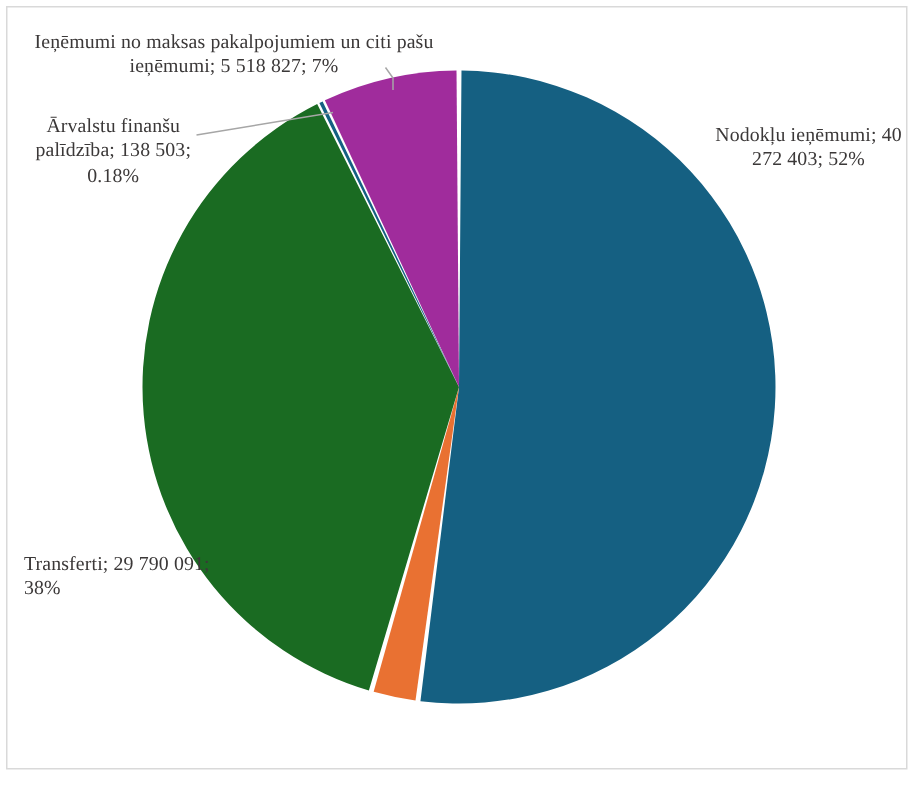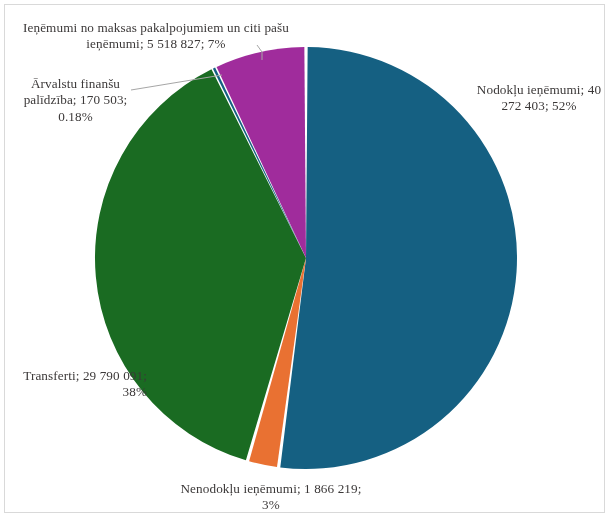--- a/index.html
+++ b/index.html
@@ -53,24 +53,24 @@
     width: 135px;
     text-align: center;
   }
   #label-tax {
     left: 470px;
     top: 82px;
     width: 138px;
     text-align: center;
   }
   #label-transfers {
-    left: 1px;
+    left: 16px;
     top: 368px;
     width: 146px;
-    text-align: right;
+    text-align: left;
   }
   #label-nontax {
     left: 178px;
     top: 481px;
     width: 186px;
     text-align: center;
   }
 </style>
 </head>
 <body>
@@ -91,21 +91,20 @@
 
     <polyline fill="none" stroke="#a6a6a6" stroke-width="1" points="257,45 262,52 262,60"></polyline>
 
     <polyline fill="none" stroke="#a6a6a6" stroke-width="1" points="131,90 222,75"></polyline>
   </svg>
 
   <div id="plot-border"></div>
 
   <div class="data-label" id="label-fees">Ieņēmumi no maksas pakalpojumiem un citi pašu ieņēmumi; 5 518 827; 7%</div>
 
-  <div class="data-label" id="label-foreign">Ārvalstu finanšu palīdzība; 170 503; 0.18%</div>
+  <div class="data-label" id="label-foreign">Ārvalstu finanšu palīdzība; 138 503; 0.18%</div>
 
   <div class="data-label" id="label-tax">Nodokļu ieņēmumi; 40 272 403; 52%</div>
 
   <div class="data-label" id="label-transfers">Transferti; 29 790 091; 38%</div>
 
-  <div class="data-label" id="label-nontax">Nenodokļu ieņēmumi; 1 866 219; 3%</div>
 
 </div>
 
 </body></html>

